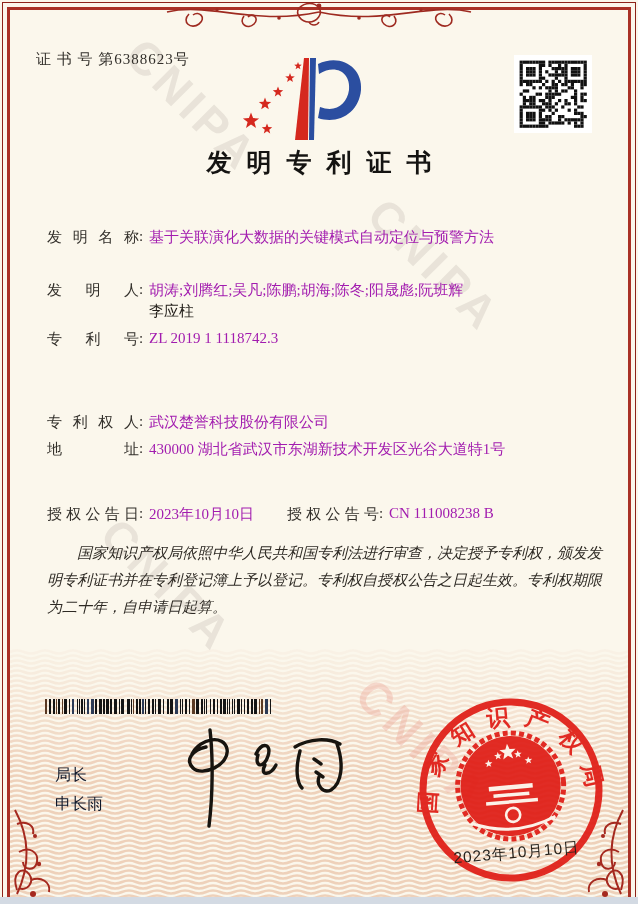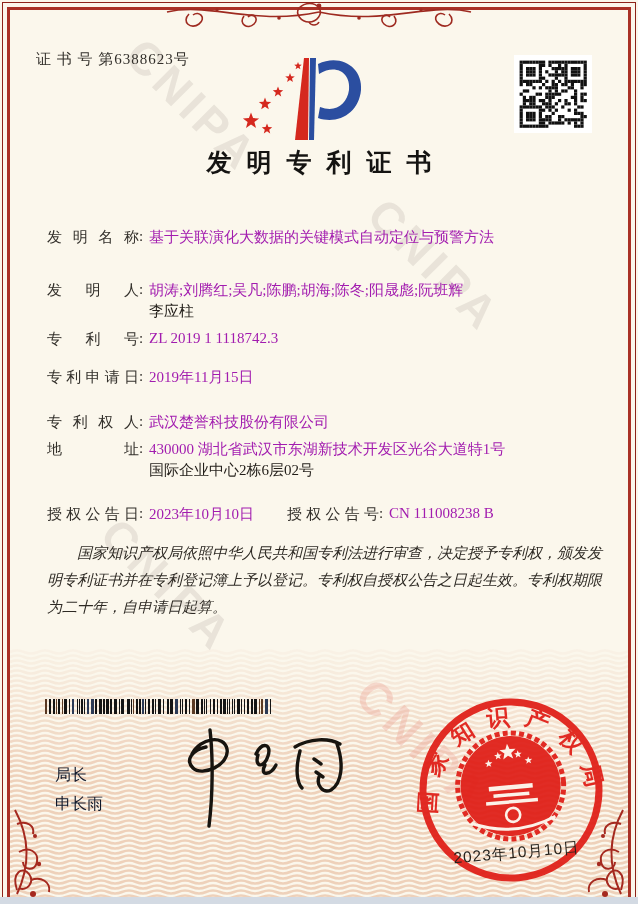--- a/index.html
+++ b/index.html
@@ -392,29 +392,25 @@
   <div class="row" style="top:228px;">
     <span class="lbl">发明名称</span><span class="colon">:</span><span class="val">基于关联演化大数据的关键模式自动定位与预警方法</span>
   </div>
   <div class="row" style="top:281px;">
     <span class="lbl">发明人</span><span class="colon">:</span><span class="val">胡涛;刘腾红;吴凡;陈鹏;胡海;陈冬;阳晟彪;阮班辉</span>
     <div class="val2">李应柱</div>
   </div>
   <div class="row" style="top:330px;">
     <span class="lbl">专利号</span><span class="colon">:</span><span class="val">ZL 2019 1 1118742.3</span>
   </div>
-  <div class="row" style="top:368px;">
-    <span class="lbl">专利申请日</span><span class="colon">:</span><span class="val">2019年11月15日</span>
-  </div>
   <div class="row" style="top:413px;">
     <span class="lbl">专利权人</span><span class="colon">:</span><span class="val">武汉楚誉科技股份有限公司</span>
   </div>
   <div class="row" style="top:440px;">
     <span class="lbl">地址</span><span class="colon">:</span><span class="val">430000 湖北省武汉市东湖新技术开发区光谷大道特1号</span>
-    <div class="val2">国际企业中心2栋6层02号</div>
   </div>
   <div class="row" style="top:505px;">
     <span class="lbl">授权公告日</span><span class="colon">:</span><span class="val">2023年10月10日</span>
     <span class="pair2">
       <span class="lbl">授权公告号</span><span class="colon">:</span><span class="val">CN 111008238 B</span>
     </span>
   </div>
 
   <div class="abs paras">
     <p>国家知识产权局依照中华人民共和国专利法进行审查，决定授予专利权，颁发发明专利证书并在专利登记簿上予以登记。专利权自授权公告之日起生效。专利权期限为二十年，自申请日起算。</p>

